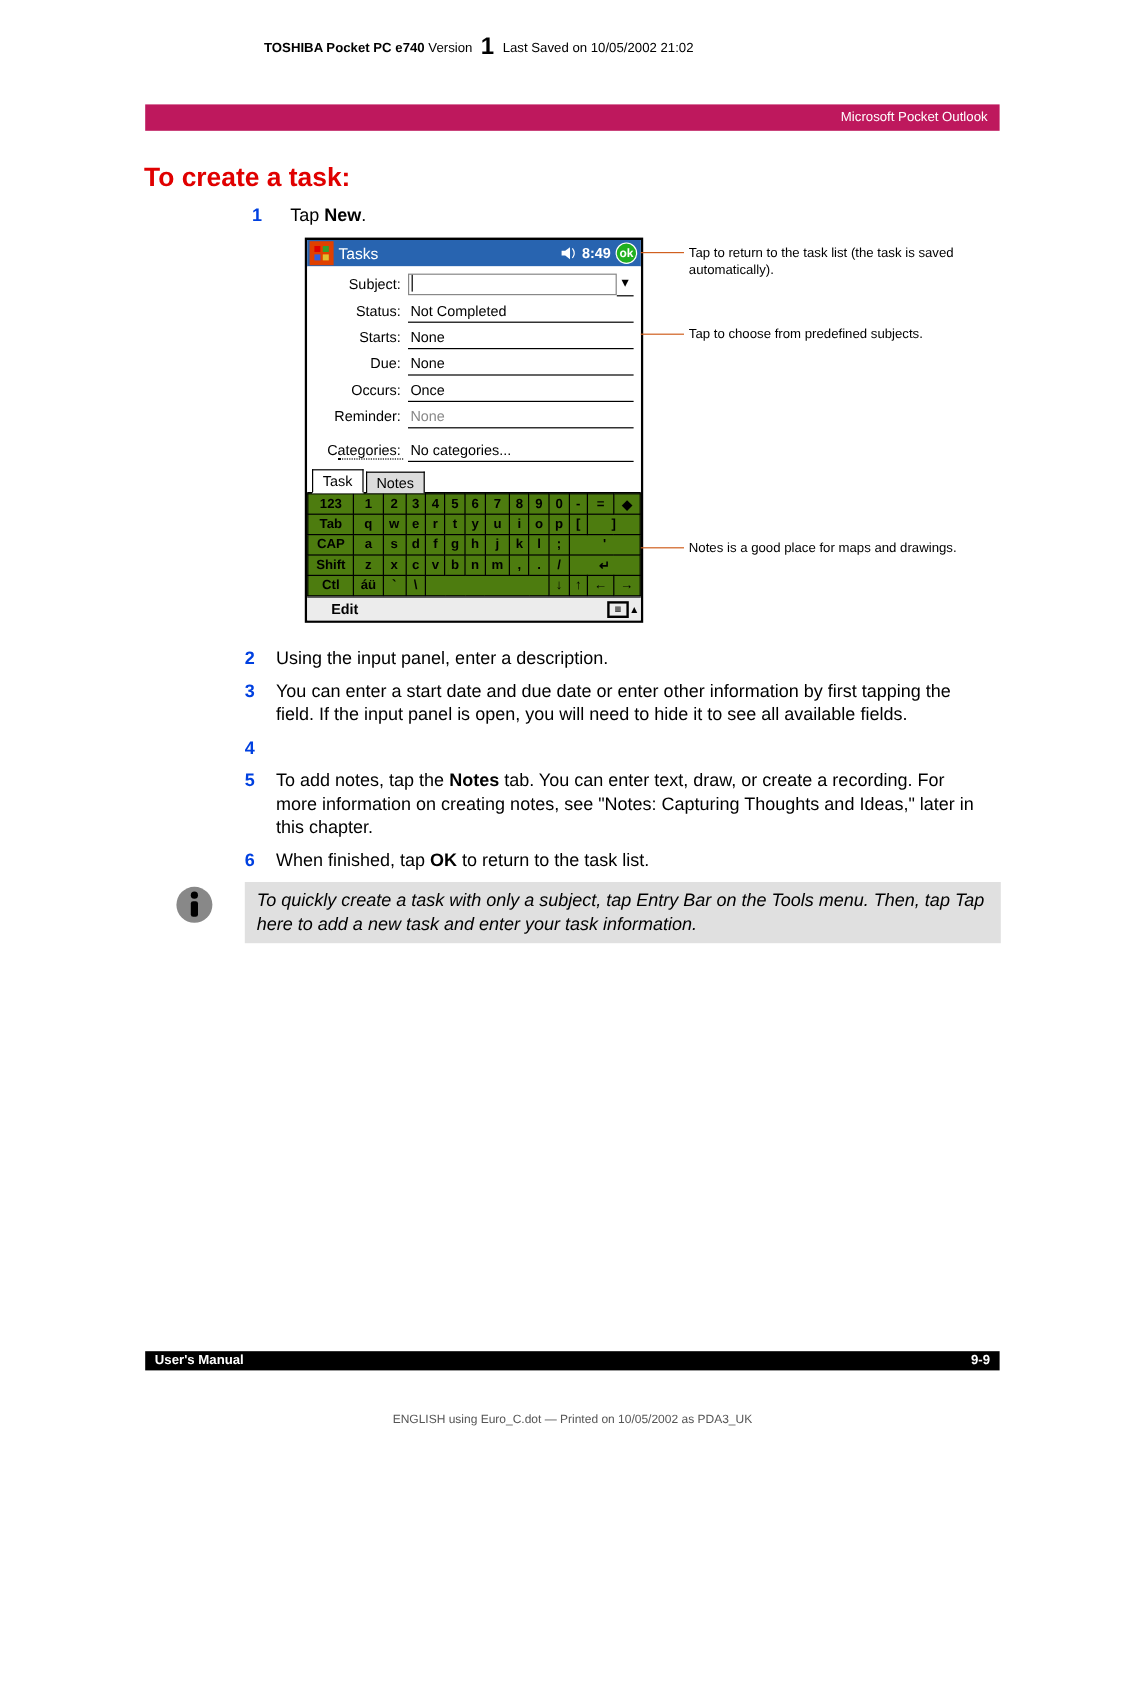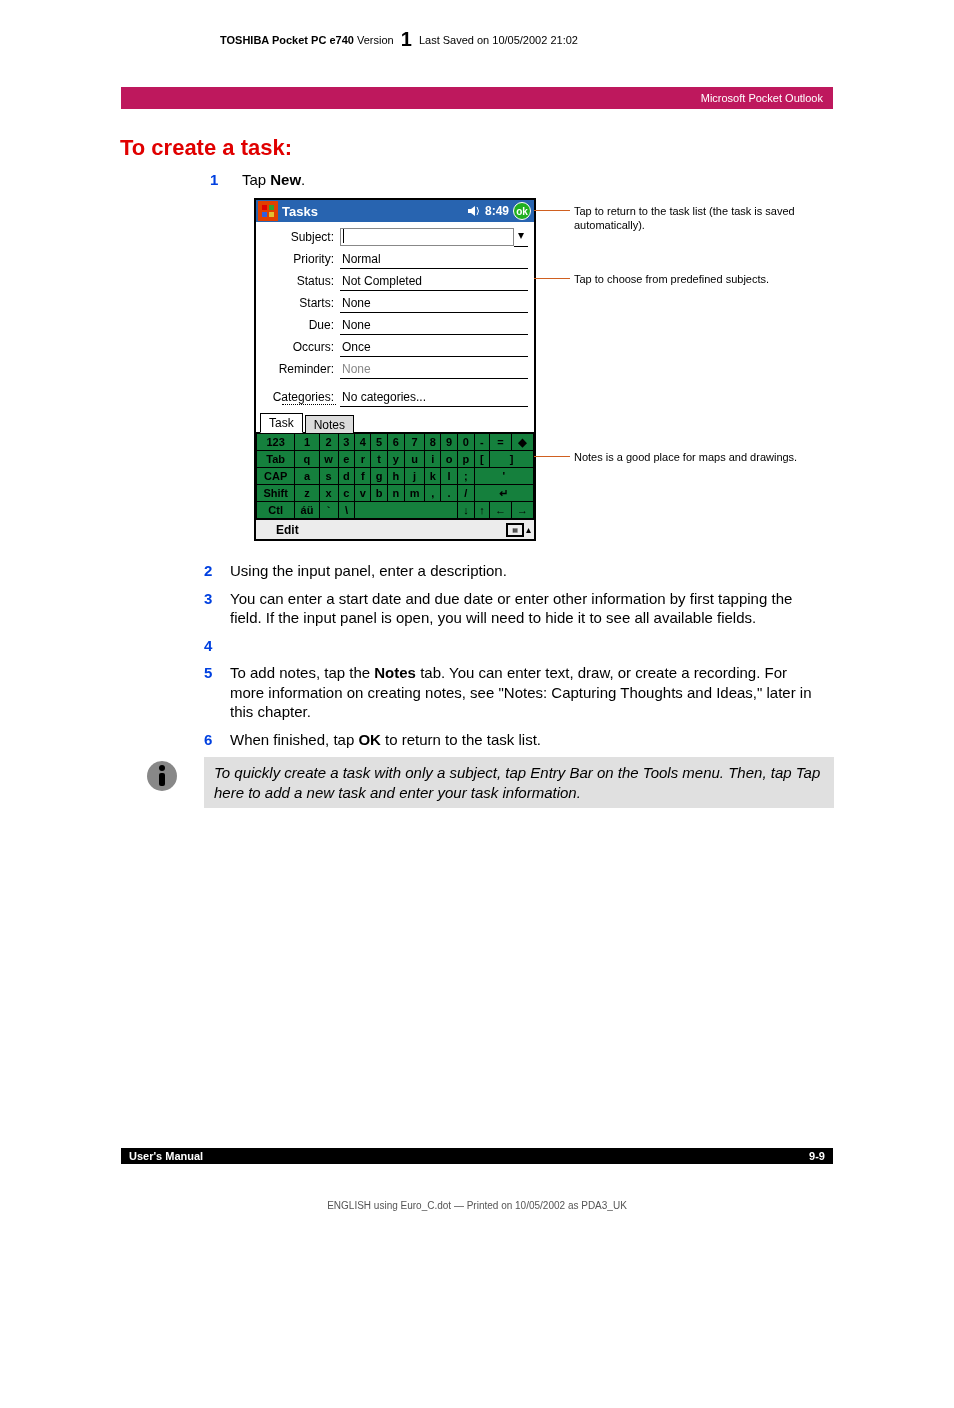--- a/index.html
+++ b/index.html
@@ -10,40 +10,40 @@
   .grey-bar { background: #be185d; height: 22px; width: 712px; margin-left: 121px; margin-top: 30px; color: #fff; font-size: 11px; text-align: right; padding-right: 10px; line-height: 22px; }
   .content { padding: 26px 120px 40px 120px; }
   .heading-red { color: #e00000; font-weight: bold; font-size: 22px; margin-bottom: 10px; }
   .step-line { margin-left: 90px; margin-bottom: 10px; font-size: 15px; }
   .step-num-blue { color: #0040e0; font-weight: bold; margin-right: 14px; display: inline-block; width: 14px; }
   .ss-area { position: relative; margin-left: 134px; margin-top: 8px; margin-bottom: 20px; }
   .ss-frame { width: 282px; border: 2px solid #000; font-size: 12px; font-family: Tahoma, sans-serif; }
   .ss-title { background: #2864b0; color: #fff; height: 22px; display: flex; align-items: center; }
   .ss-logo { width: 20px; height: 20px; background: #e04000; margin: 1px 4px 1px 2px; display: flex; align-items: center; justify-content: center; }
   .ss-logo svg { display: block; }
-  .ss-title-text { flex: 1; font-weight: bold; font-size: 13px; }
+  .ss-title-text { flex: 1; font-weight: normal; font-size: 13px; }
   .ss-title-right { display: flex; align-items: center; gap: 4px; padding-right: 3px; }
   .ss-speaker svg { display: block; }
   .ss-ok { width: 18px; height: 18px; border-radius: 9px; background: #20b020; color: #fff; font-size: 10px; font-weight: bold; display: flex; align-items: center; justify-content: center; border: 1px solid #fff; }
   .ss-body { background: #fff; padding: 4px 6px; }
   .ss-row { display: flex; align-items: center; height: 22px; }
   .ss-lbl { width: 78px; text-align: right; padding-right: 6px; font-size: 12px; }
   .ss-cat-lbl { width: 78px; text-align: right; padding-right: 6px; font-size: 12px; position: relative; }
   .ss-cat-lbl::after { content: ''; position: absolute; bottom: -1px; left: 20px; width: 54px; height: 2px; border-bottom: 1px dotted #000; }
   .ss-val { flex: 1; border-bottom: 1px solid #000; height: 19px; font-size: 12px; padding-left: 2px; display: flex; align-items: center; }
   .ss-val-grey { color: #888; }
   .ss-caret { width: 14px; text-align: center; border-bottom: 1px solid #000; height: 19px; }
   .ss-subject-input { flex: 1; border: 1px solid #888; height: 18px; padding-left: 2px; }
   .ss-cursor { width: 1px; height: 14px; background: #000; display: inline-block; }
   .ss-gap { height: 6px; }
   .ss-tabs { display: flex; padding: 0 4px; background: #fff; border-bottom: 1px solid #000; }
   .ss-tab { border: 1px solid #000; border-bottom: none; padding: 2px 8px; font-size: 12px; background: #fff; margin-right: 2px; position: relative; bottom: -1px; }
   .ss-tab-active { background: #fff; border-bottom: 1px solid #fff; }
   .ss-tab-inactive { background: #dcdcdc; margin-top: 2px; padding-bottom: 0; }
-  .ss-kb { background: #15803d; }
+  .ss-kb { background: #4d7c0f; }
   .ss-kb table { border-collapse: collapse; width: 100%; }
   .ss-kb td { border: 1px solid #000; text-align: center; font-size: 11px; font-weight: bold; height: 17px; padding: 0 3px; }
   .ss-bottom { display: flex; border-top: 1px solid #000; height: 20px; align-items: center; background: #ececec; }
   .ss-edit { font-weight: bold; font-size: 12px; padding-left: 20px; flex: 1; }
   .ss-bottom-icons { display: flex; align-items: center; gap: 2px; padding-right: 3px; }
   .ss-sip { width: 18px; height: 14px; border: 2px solid #000; display: flex; align-items: center; justify-content: center; }
   .ss-sip-inner { font-size: 6px; line-height: 1; }
   .ss-up { font-size: 10px; }
   .callout { position: absolute; font-size: 11px; line-height: 1.3; width: 260px; }
   .callout-line { position: absolute; background: #d06020; height: 1px; }
@@ -114,24 +114,20 @@
           </div>
         </div>
 
         <div class="ss-body">
           <div class="ss-row">
             <div class="ss-lbl">Subject:</div>
             <div class="ss-subject-input"><span class="ss-cursor"></span></div>
             <div class="ss-caret">▾</div>
           </div>
           <div class="ss-row">
-            <div class="ss-lbl">Priority:</div>
-            <div class="ss-val">Normal</div>
-          </div>
-          <div class="ss-row">
             <div class="ss-lbl">Status:</div>
             <div class="ss-val">Not Completed</div>
           </div>
           <div class="ss-row">
             <div class="ss-lbl">Starts:</div>
             <div class="ss-val">None</div>
           </div>
           <div class="ss-row">
             <div class="ss-lbl">Due:</div>
             <div class="ss-val">None</div>

